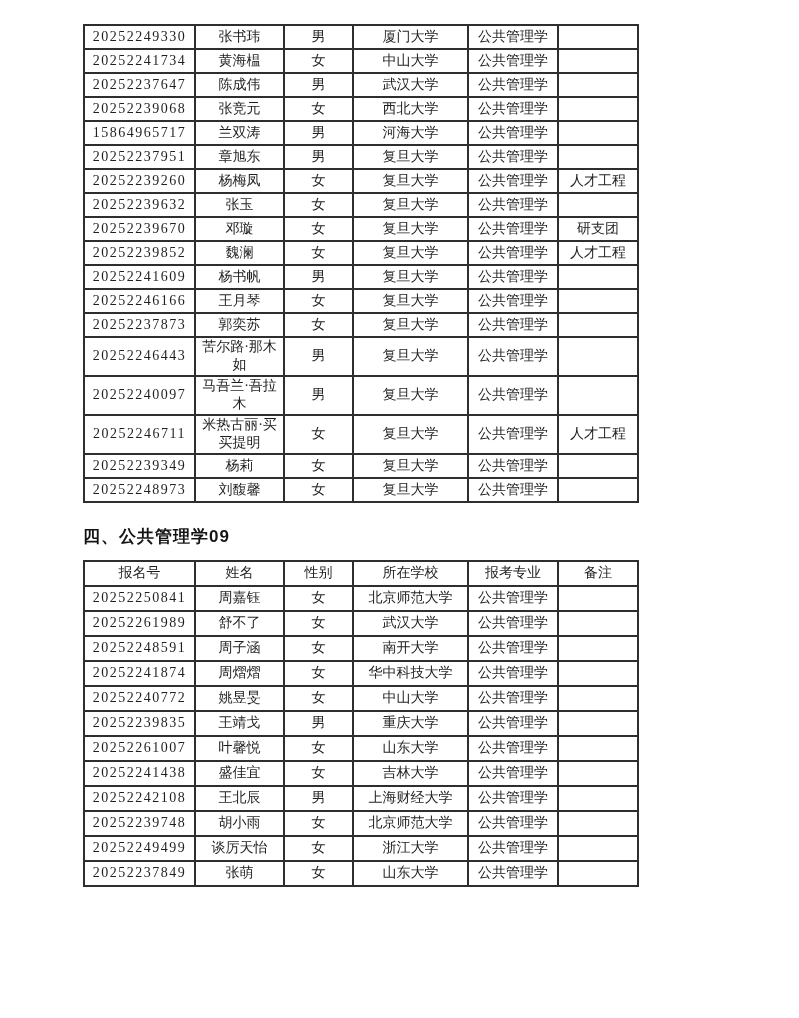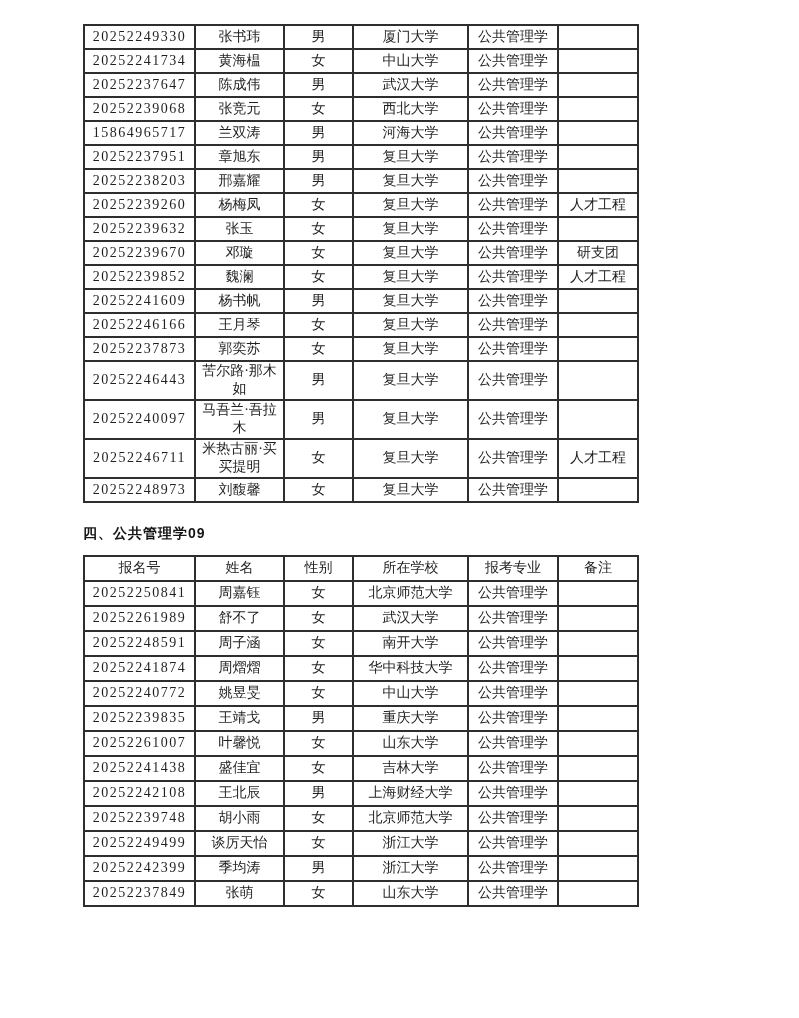--- a/index.html
+++ b/index.html
@@ -39,21 +39,21 @@
   .col-name{width:89px;}
   .col-gender{width:69px;}
   .col-school{width:115px;}
   .col-major{width:90px;}
   .col-note{width:80px;}
   td.cell-reg{letter-spacing:1.5px;}
   .section-heading{
     margin:22px 0 12px 0;
     font-family:"Liberation Sans","DejaVu Sans",sans-serif;
     font-weight:bold;
-    font-size:14px;
+    font-size:17px;
     color:#141414;
     letter-spacing:1px;
   }
 </style>
 </head>
 <body>
 
 <div class="page-content">
 
   <table class="roster t1">
@@ -108,28 +108,20 @@
         </tr>
         <tr>
           <td class="cell-reg">20252237951</td>
           <td class="cell-name">章旭东</td>
           <td class="cell-gender">男</td>
           <td class="cell-school">复旦大学</td>
           <td class="cell-major">公共管理学</td>
           <td class="cell-note"></td>
         </tr>
         <tr>
-          <td class="cell-reg">20252238203</td>
-          <td class="cell-name">邢嘉耀</td>
-          <td class="cell-gender">男</td>
-          <td class="cell-school">复旦大学</td>
-          <td class="cell-major">公共管理学</td>
-          <td class="cell-note"></td>
-        </tr>
-        <tr>
           <td class="cell-reg">20252239260</td>
           <td class="cell-name">杨梅凤</td>
           <td class="cell-gender">女</td>
           <td class="cell-school">复旦大学</td>
           <td class="cell-major">公共管理学</td>
           <td class="cell-note">人才工程</td>
         </tr>
         <tr>
           <td class="cell-reg">20252239632</td>
           <td class="cell-name">张玉</td>
@@ -194,20 +186,28 @@
           <td class="cell-major">公共管理学</td>
           <td class="cell-note"></td>
         </tr>
         <tr>
           <td class="cell-reg">20252246711</td>
           <td class="cell-name">米热古丽·买买提明</td>
           <td class="cell-gender">女</td>
           <td class="cell-school">复旦大学</td>
           <td class="cell-major">公共管理学</td>
           <td class="cell-note">人才工程</td>
+        </tr>
+        <tr>
+          <td class="cell-reg">20252239349</td>
+          <td class="cell-name">杨莉</td>
+          <td class="cell-gender">女</td>
+          <td class="cell-school">复旦大学</td>
+          <td class="cell-major">公共管理学</td>
+          <td class="cell-note"></td>
         </tr>
         <tr>
           <td class="cell-reg">20252248973</td>
           <td class="cell-name">刘馥馨</td>
           <td class="cell-gender">女</td>
           <td class="cell-school">复旦大学</td>
           <td class="cell-major">公共管理学</td>
           <td class="cell-note"></td>
         </tr>
       </tbody>
@@ -317,28 +317,20 @@
         </tr>
         <tr>
           <td class="cell-reg">20252249499</td>
           <td class="cell-name">谈厉天怡</td>
           <td class="cell-gender">女</td>
           <td class="cell-school">浙江大学</td>
           <td class="cell-major">公共管理学</td>
           <td class="cell-note"></td>
         </tr>
         <tr>
-          <td class="cell-reg">20252242399</td>
-          <td class="cell-name">季均涛</td>
-          <td class="cell-gender">男</td>
-          <td class="cell-school">浙江大学</td>
-          <td class="cell-major">公共管理学</td>
-          <td class="cell-note"></td>
-        </tr>
-        <tr>
           <td class="cell-reg">20252237849</td>
           <td class="cell-name">张萌</td>
           <td class="cell-gender">女</td>
           <td class="cell-school">山东大学</td>
           <td class="cell-major">公共管理学</td>
           <td class="cell-note"></td>
         </tr>
       </tbody>
   </table>
 

